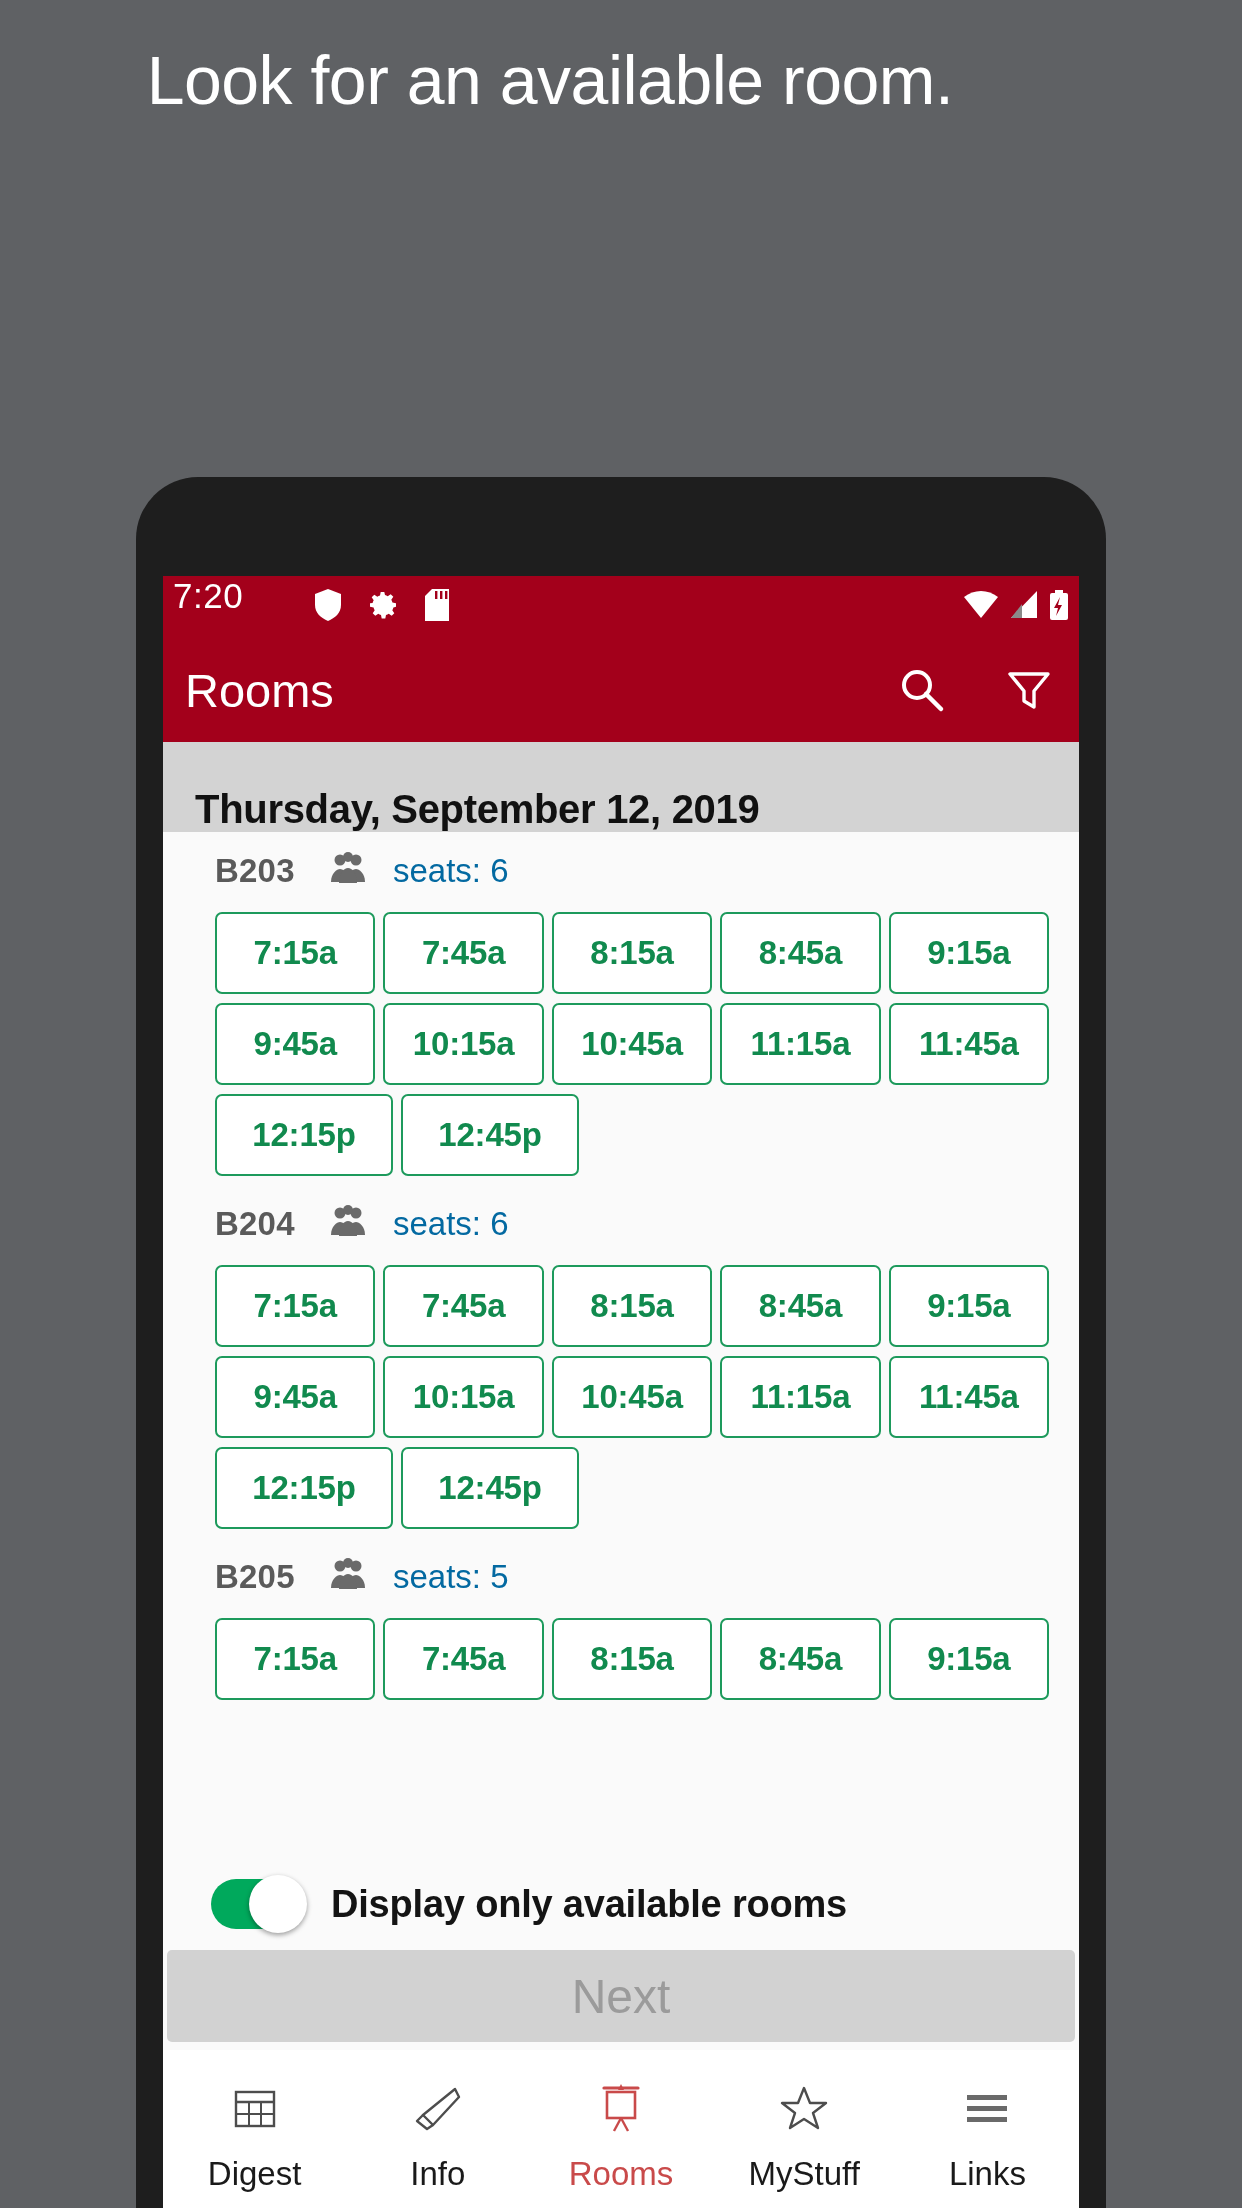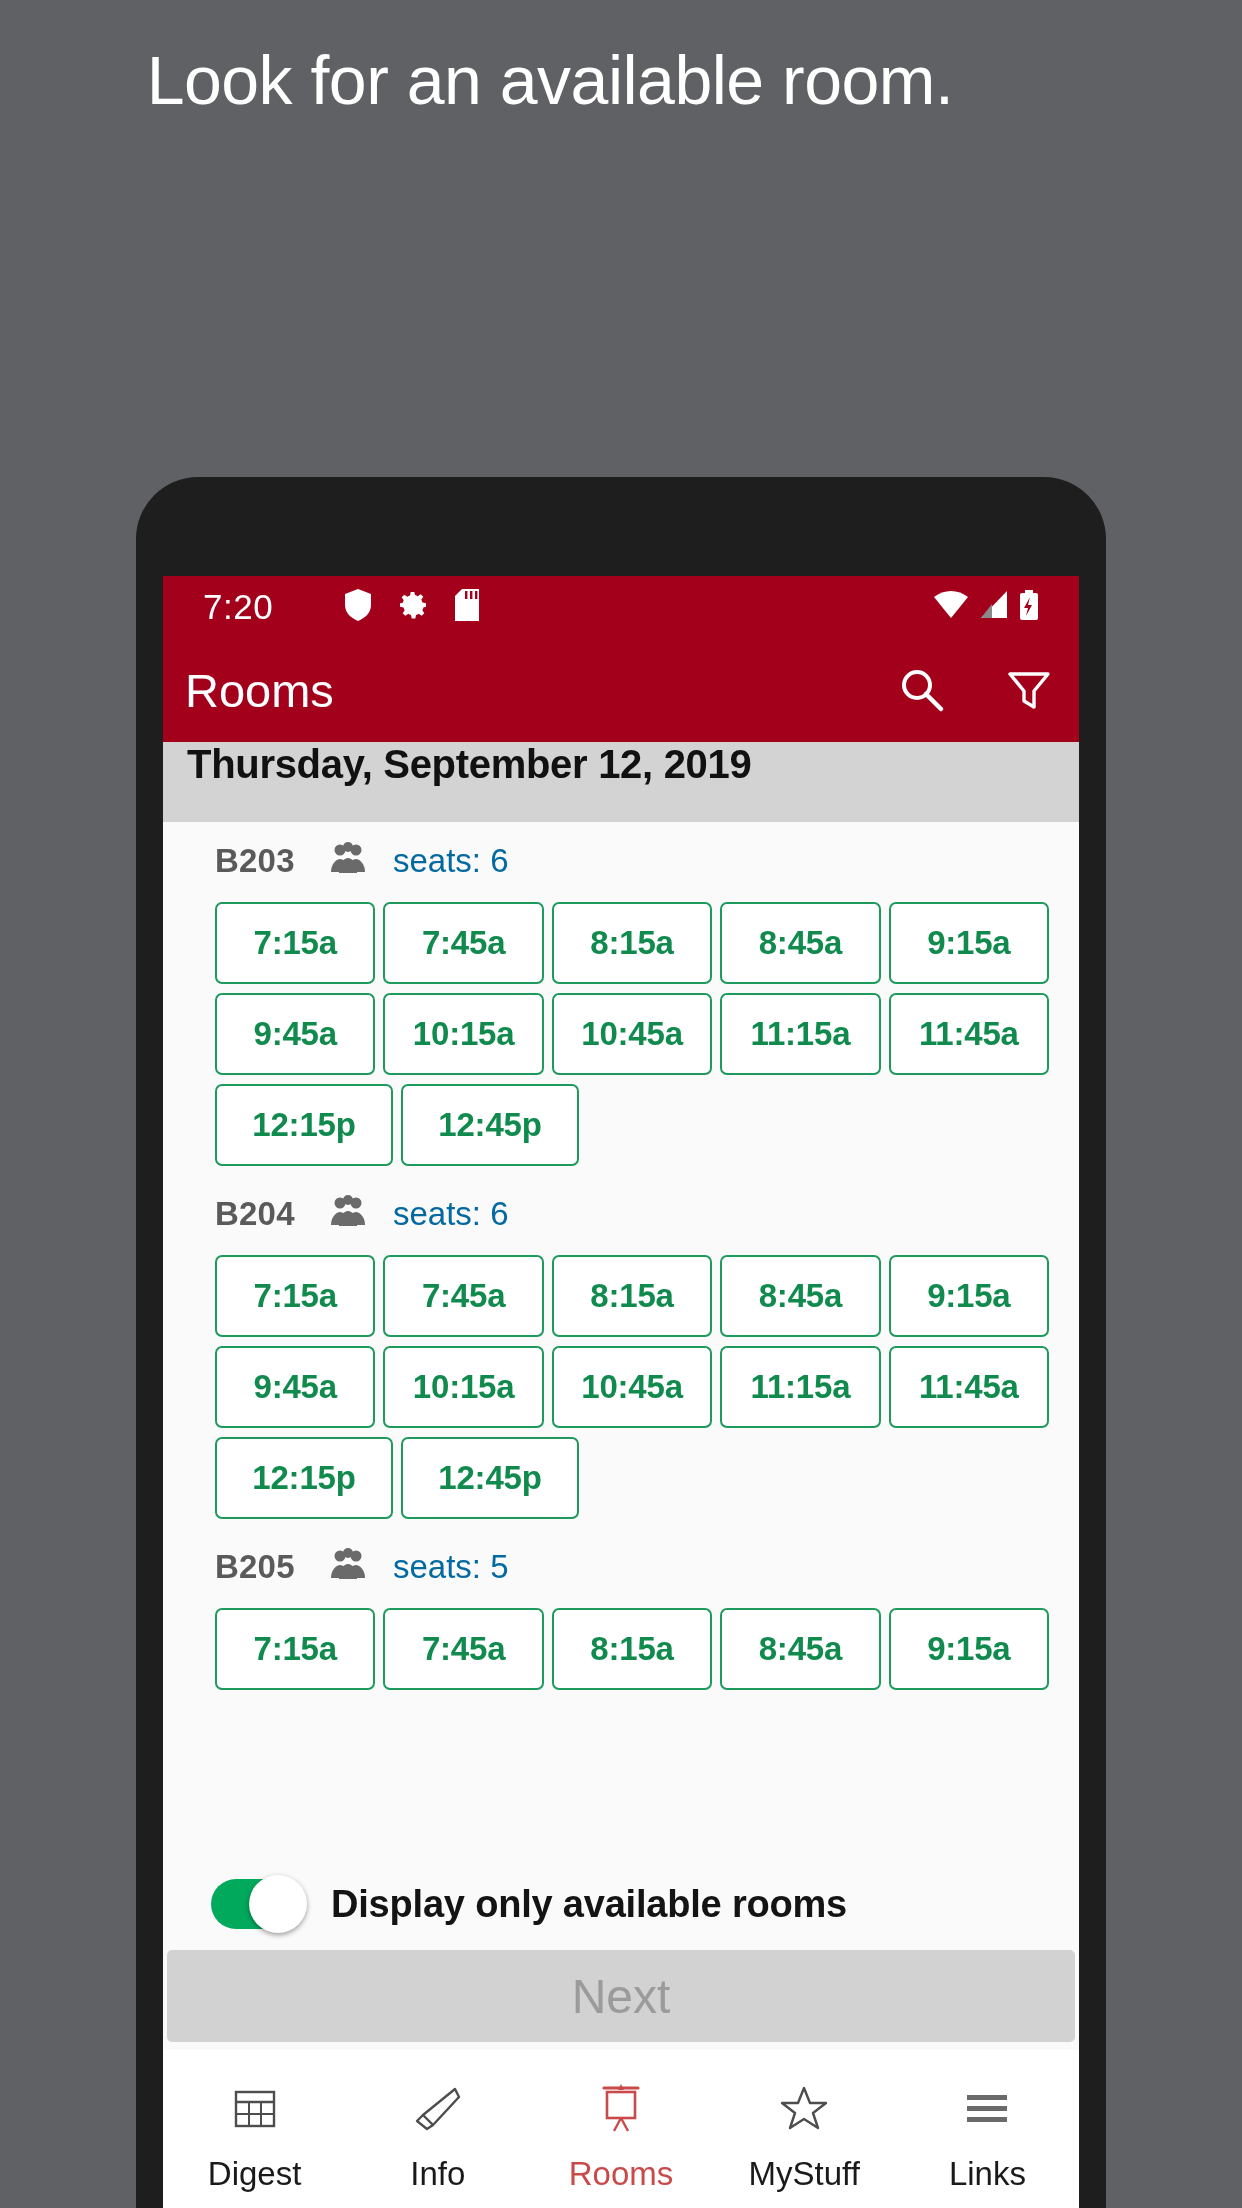--- a/index.html
+++ b/index.html
@@ -54,22 +54,21 @@
     overflow: hidden;
     display: flex;
     flex-direction: column;
   }
 
   
   .statusbar {
     height: 62px;
     background: #a3001b;
     display: flex;
-    align-items: center;
-    padding: 0 40px;
+    padding: 0 10px;
     flex: 0 0 auto;
     box-sizing: border-box;
     gap: 40px;
   }
   .status-time {
     color: #fff;
     font-size: 35px;
     font-weight: 400;
     margin-right: 32px;
     letter-spacing: 0.5px;
@@ -93,24 +92,24 @@
     font-size: 47px;
     font-weight: 400;
     letter-spacing: 0px;
   }
   .appbar-actions { margin-left: auto; display: flex; align-items: center; gap: 58px; }
   .appbar-actions svg { display: block; }
 
   
   .datebar {
     background: #d3d3d3;
-    height: 80px;
-    display: flex;
-    align-items: flex-start;
-    padding-left: 24px;
+    height: 90px;
+    display: flex;
+    align-items: flex-end;
+    padding-left: 32px;
     flex: 0 0 auto;
     box-sizing: border-box;
   }
   .datebar-text {
     font-size: 40px;
     font-weight: bold;
     color: #111;
     letter-spacing: -0.3px;
   }
 

